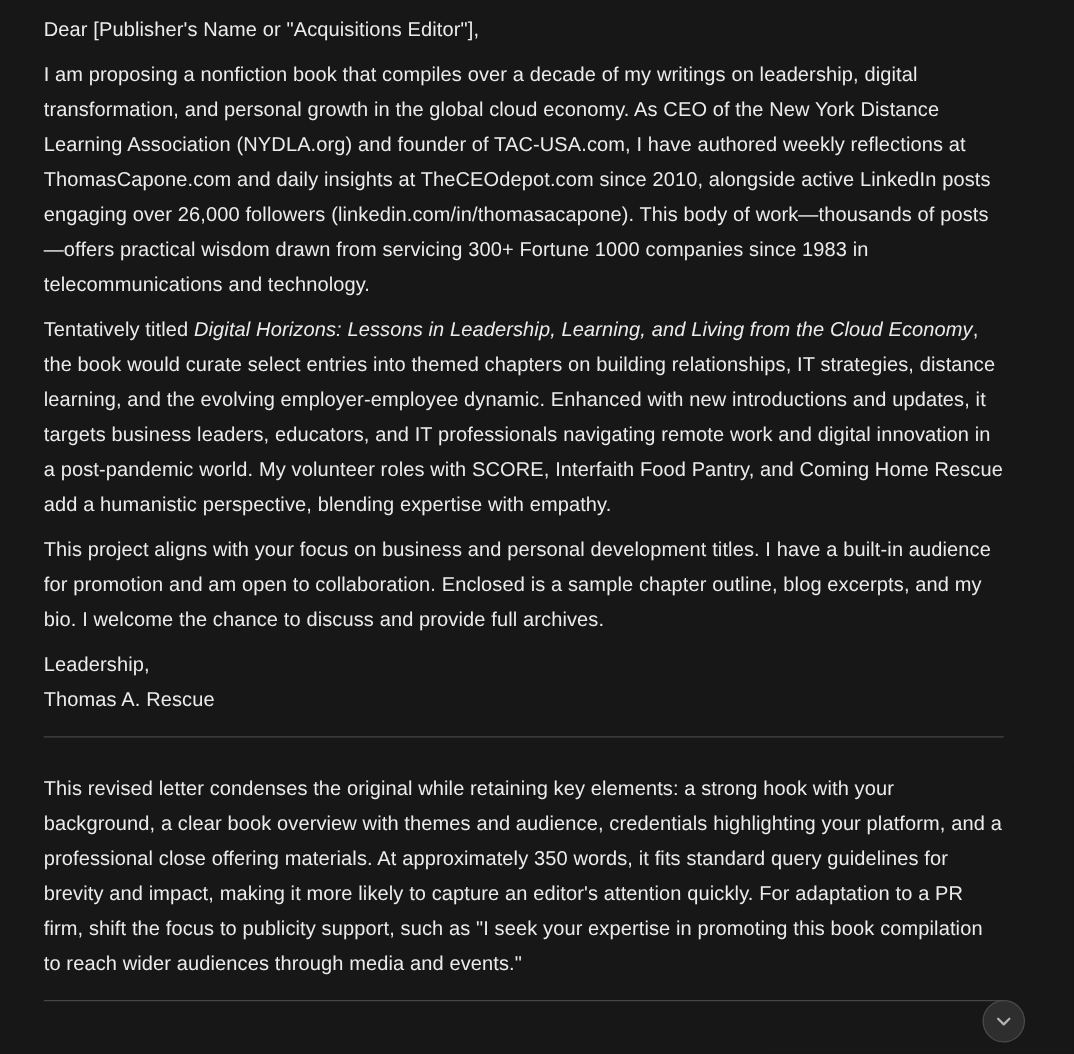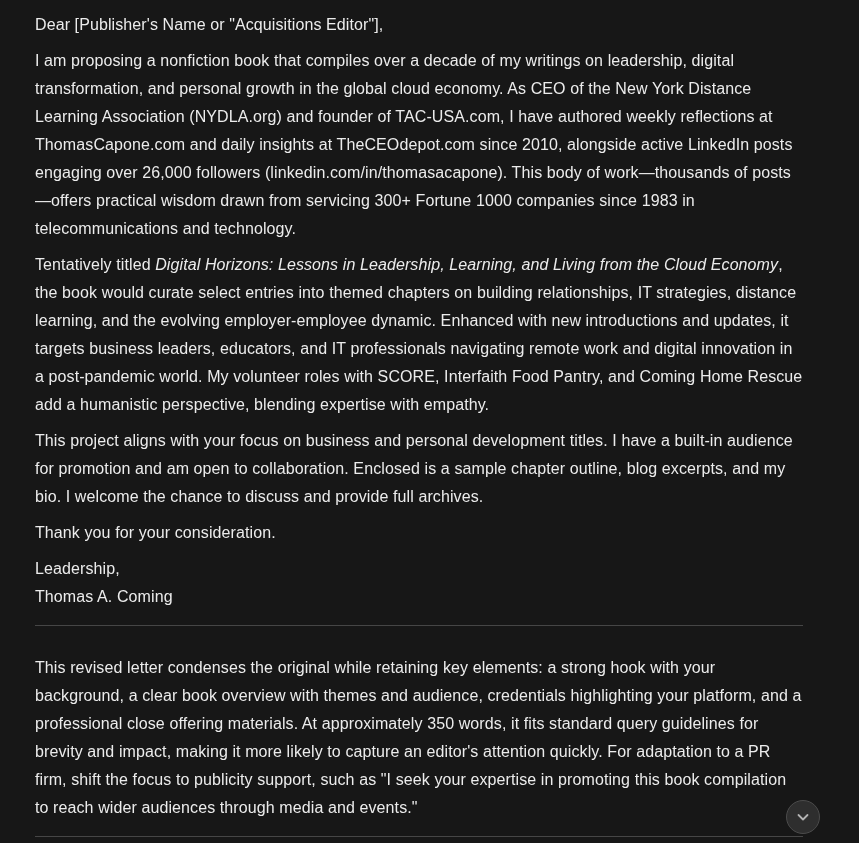--- a/index.html
+++ b/index.html
@@ -45,22 +45,21 @@
 </head>
 <body>
 
 <div class="page">
   <div class="message">
     <div class="blocks" id="blocks">
         <p><span>Dear [Publisher's Name or "Acquisitions Editor"],</span></p>
         <p><span>I am proposing a nonfiction book that compiles over a decade of my writings on leadership, digital transformation, and personal growth in the global cloud economy. As CEO of the New York Distance Learning Association (NYDLA.org) and founder of TAC-USA.com, I have authored weekly reflections at ThomasCapone.com and daily insights at TheCEOdepot.com since 2010, alongside active LinkedIn posts engaging over 26,000 followers (linkedin.com/in/thomasacapone). This body of work—thousands of posts—offers practical wisdom drawn from servicing 300+ Fortune 1000 companies since 1983 in telecommunications and technology.</span></p>
         <p><span>Tentatively titled </span><em>Digital Horizons: Lessons in Leadership, Learning, and Living from the Cloud Economy</em><span>, the book would curate select entries into themed chapters on building relationships, IT strategies, distance learning, and the evolving employer-employee dynamic. Enhanced with new introductions and updates, it targets business leaders, educators, and IT professionals navigating remote work and digital innovation in a post-pandemic world. My volunteer roles with SCORE, Interfaith Food Pantry, and Coming Home Rescue add a humanistic perspective, blending expertise with empathy.</span></p>
         <p><span>This project aligns with your focus on business and personal development titles. I have a built-in audience for promotion and am open to collaboration. Enclosed is a sample chapter outline, blog excerpts, and my bio. I welcome the chance to discuss and provide full archives.</span></p>
-        <p><span>Thank you for your consideration.</span></p>
-        <p><span>Leadership,</span><br><span>Thomas A. Coming</span></p>
+        <p><span>Leadership,</span><br><span>Thomas A. Rescue</span></p>
         <hr>
         <p><span>This revised letter condenses the original while retaining key elements: a strong hook with your background, a clear book overview with themes and audience, credentials highlighting your platform, and a professional close offering materials. At approximately 350 words, it fits standard query guidelines for brevity and impact, making it more likely to capture an editor's attention quickly. For adaptation to a PR firm, shift the focus to publicity support, such as "I seek your expertise in promoting this book compilation to reach wider audiences through media and events."</span></p>
         <hr>
       </div>
   </div>
 
   <button class="scroll-btn" type="button">
     <svg width="16" height="16" viewBox="0 0 16 16" fill="none">
       <path d="M3.5 6 L8 10.5 L12.5 6" stroke="var(--scroll-button-icon-color)" stroke-width="1.8" stroke-linecap="round" stroke-linejoin="round"></path>
     </svg>

